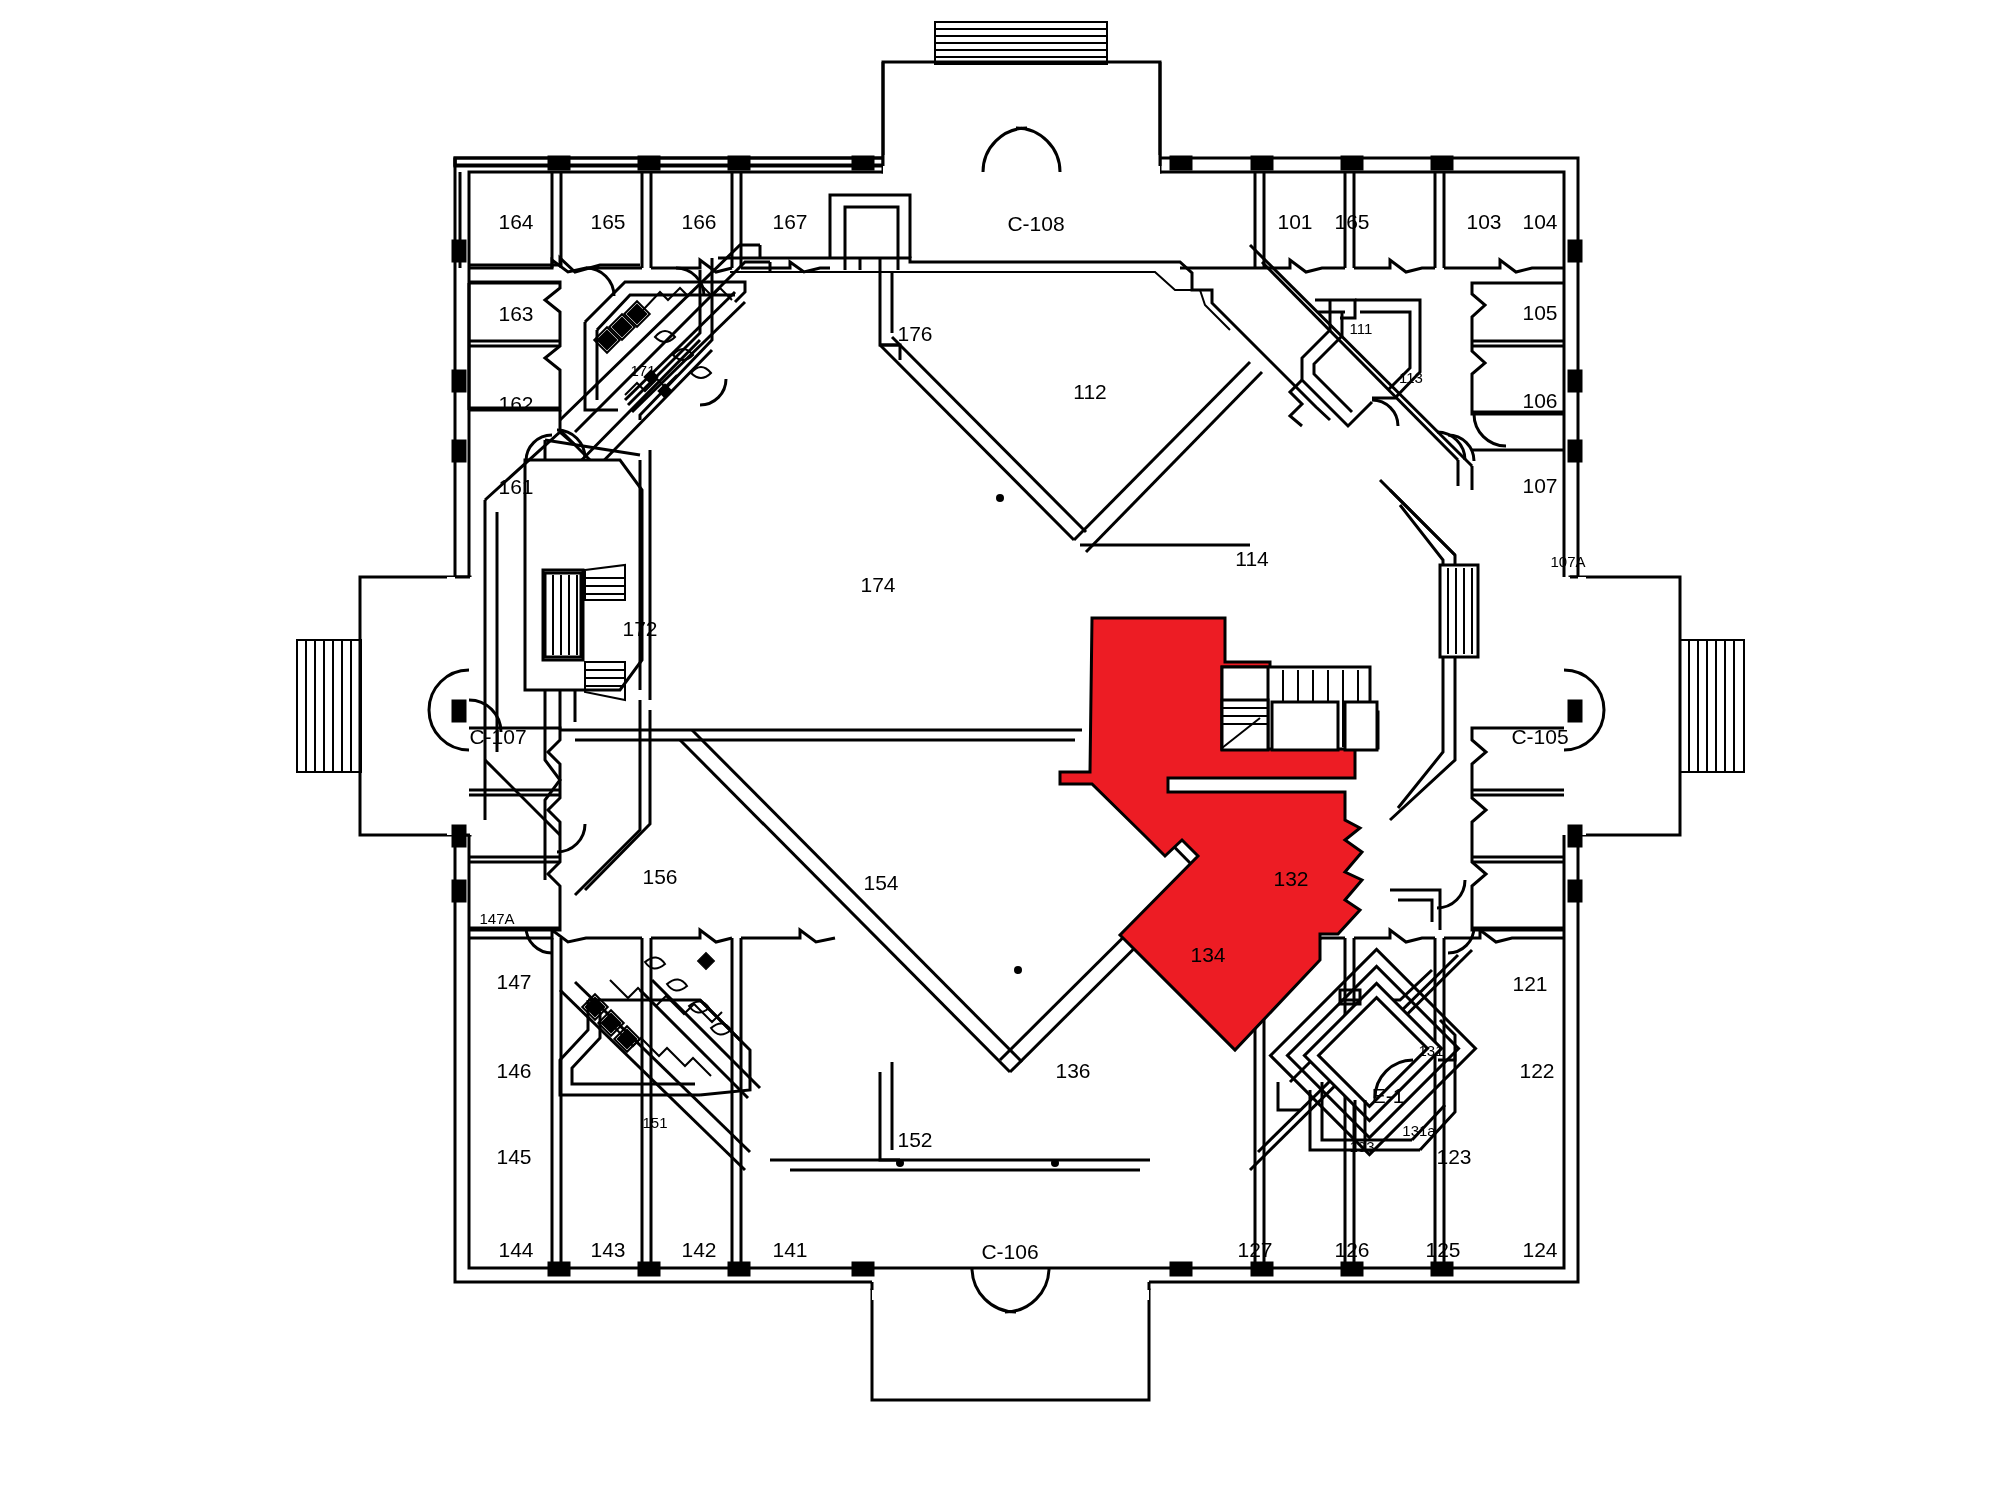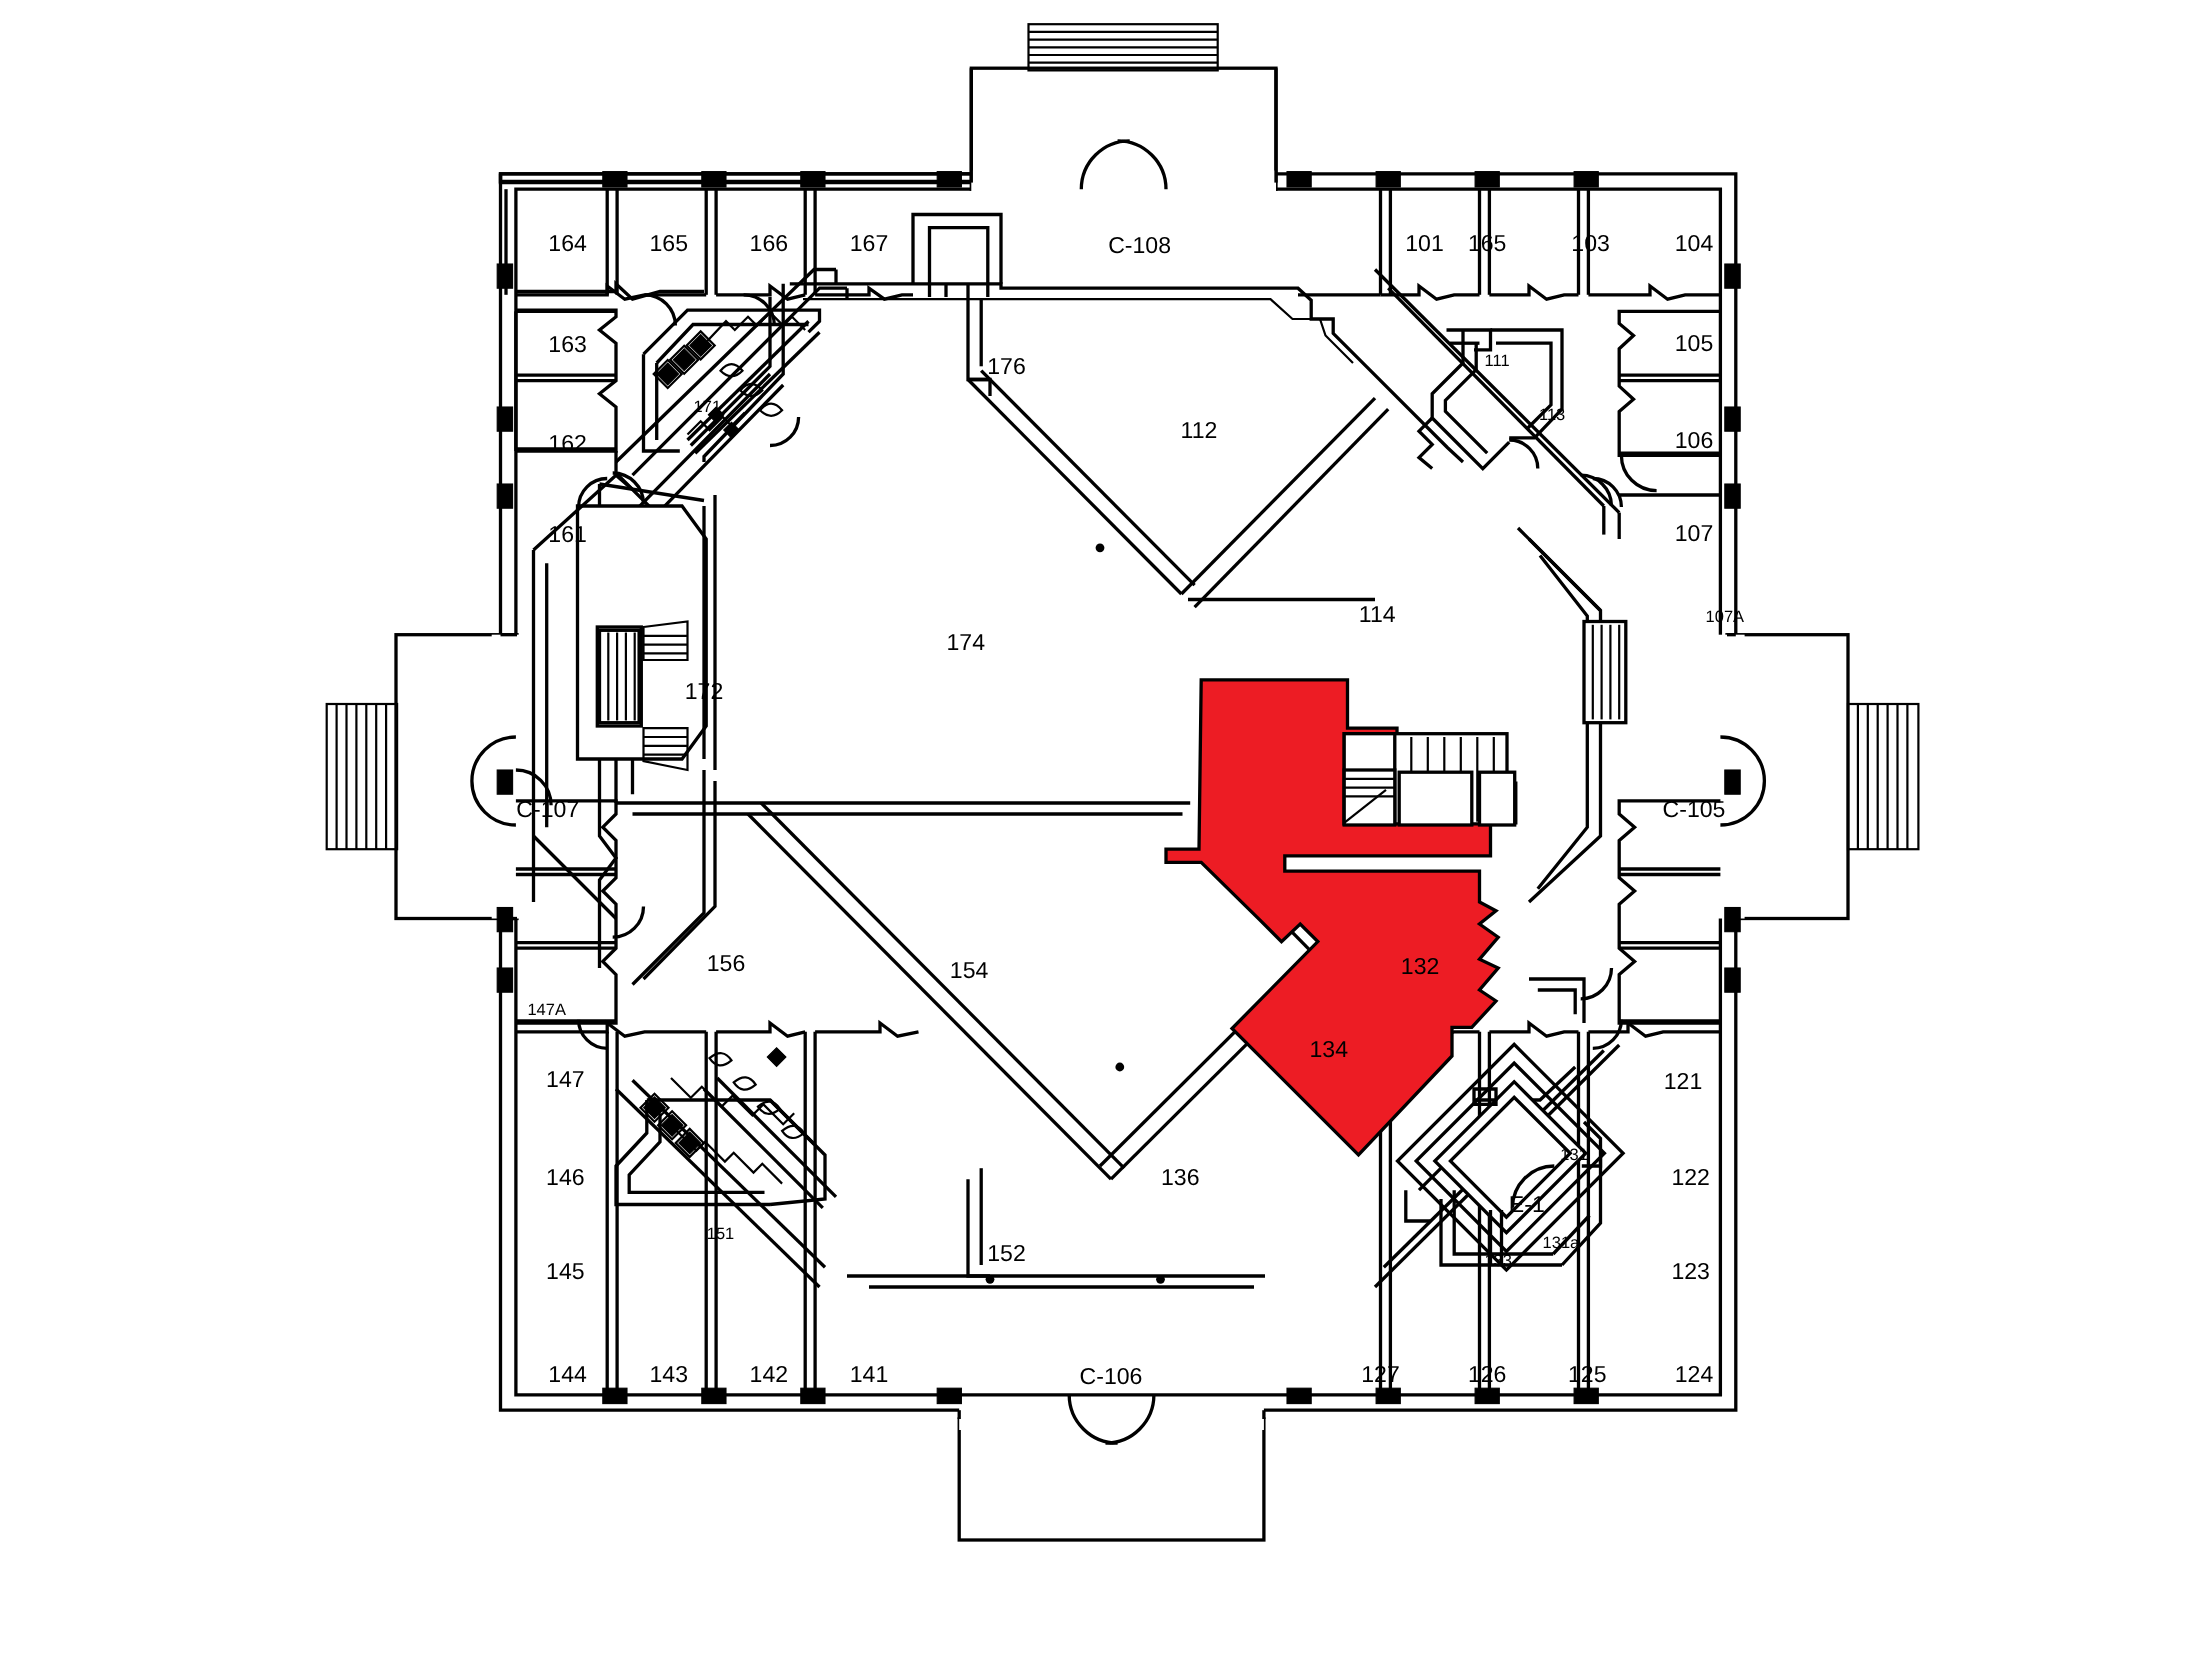--- a/index.html
+++ b/index.html
@@ -561,38 +561,38 @@
 
   <div class="label-layer">
 
     <div class="lbl" style="left:516px;top:222px">164</div>
     <div class="lbl" style="left:608px;top:222px">165</div>
     <div class="lbl" style="left:699px;top:222px">166</div>
     <div class="lbl" style="left:790px;top:222px">167</div>
 
     <div class="lbl" style="left:1295px;top:222px">101</div>
     <div class="lbl" style="left:1352px;top:222px">165</div>
-    <div class="lbl" style="left:1446px;top:222px">103</div>
+    <div class="lbl" style="left:1484px;top:222px">103</div>
     <div class="lbl" style="left:1540px;top:222px">104</div>
 
     <div class="lbl" style="left:516px;top:314px">163</div>
     <div class="lbl" style="left:516px;top:404px">162</div>
     <div class="lbl" style="left:516px;top:487px">161</div>
     <div class="lbl sm" style="left:497px;top:918px">147A</div>
     <div class="lbl" style="left:514px;top:982px">147</div>
     <div class="lbl" style="left:514px;top:1071px">146</div>
     <div class="lbl" style="left:514px;top:1157px">145</div>
 
     <div class="lbl" style="left:1540px;top:313px">105</div>
     <div class="lbl" style="left:1540px;top:401px">106</div>
     <div class="lbl" style="left:1540px;top:486px">107</div>
     <div class="lbl sm" style="left:1568px;top:561px">107A</div>
     <div class="lbl" style="left:1530px;top:984px">121</div>
     <div class="lbl" style="left:1537px;top:1071px">122</div>
-    <div class="lbl" style="left:1537px;top:1157px">123</div>
+    <div class="lbl" style="left:1454px;top:1157px">123</div>
 
     <div class="lbl" style="left:516px;top:1250px">144</div>
     <div class="lbl" style="left:608px;top:1250px">143</div>
     <div class="lbl" style="left:699px;top:1250px">142</div>
     <div class="lbl" style="left:790px;top:1250px">141</div>
     <div class="lbl" style="left:1255px;top:1250px">127</div>
     <div class="lbl" style="left:1352px;top:1250px">126</div>
     <div class="lbl" style="left:1443px;top:1250px">125</div>
     <div class="lbl" style="left:1540px;top:1250px">124</div>
 

